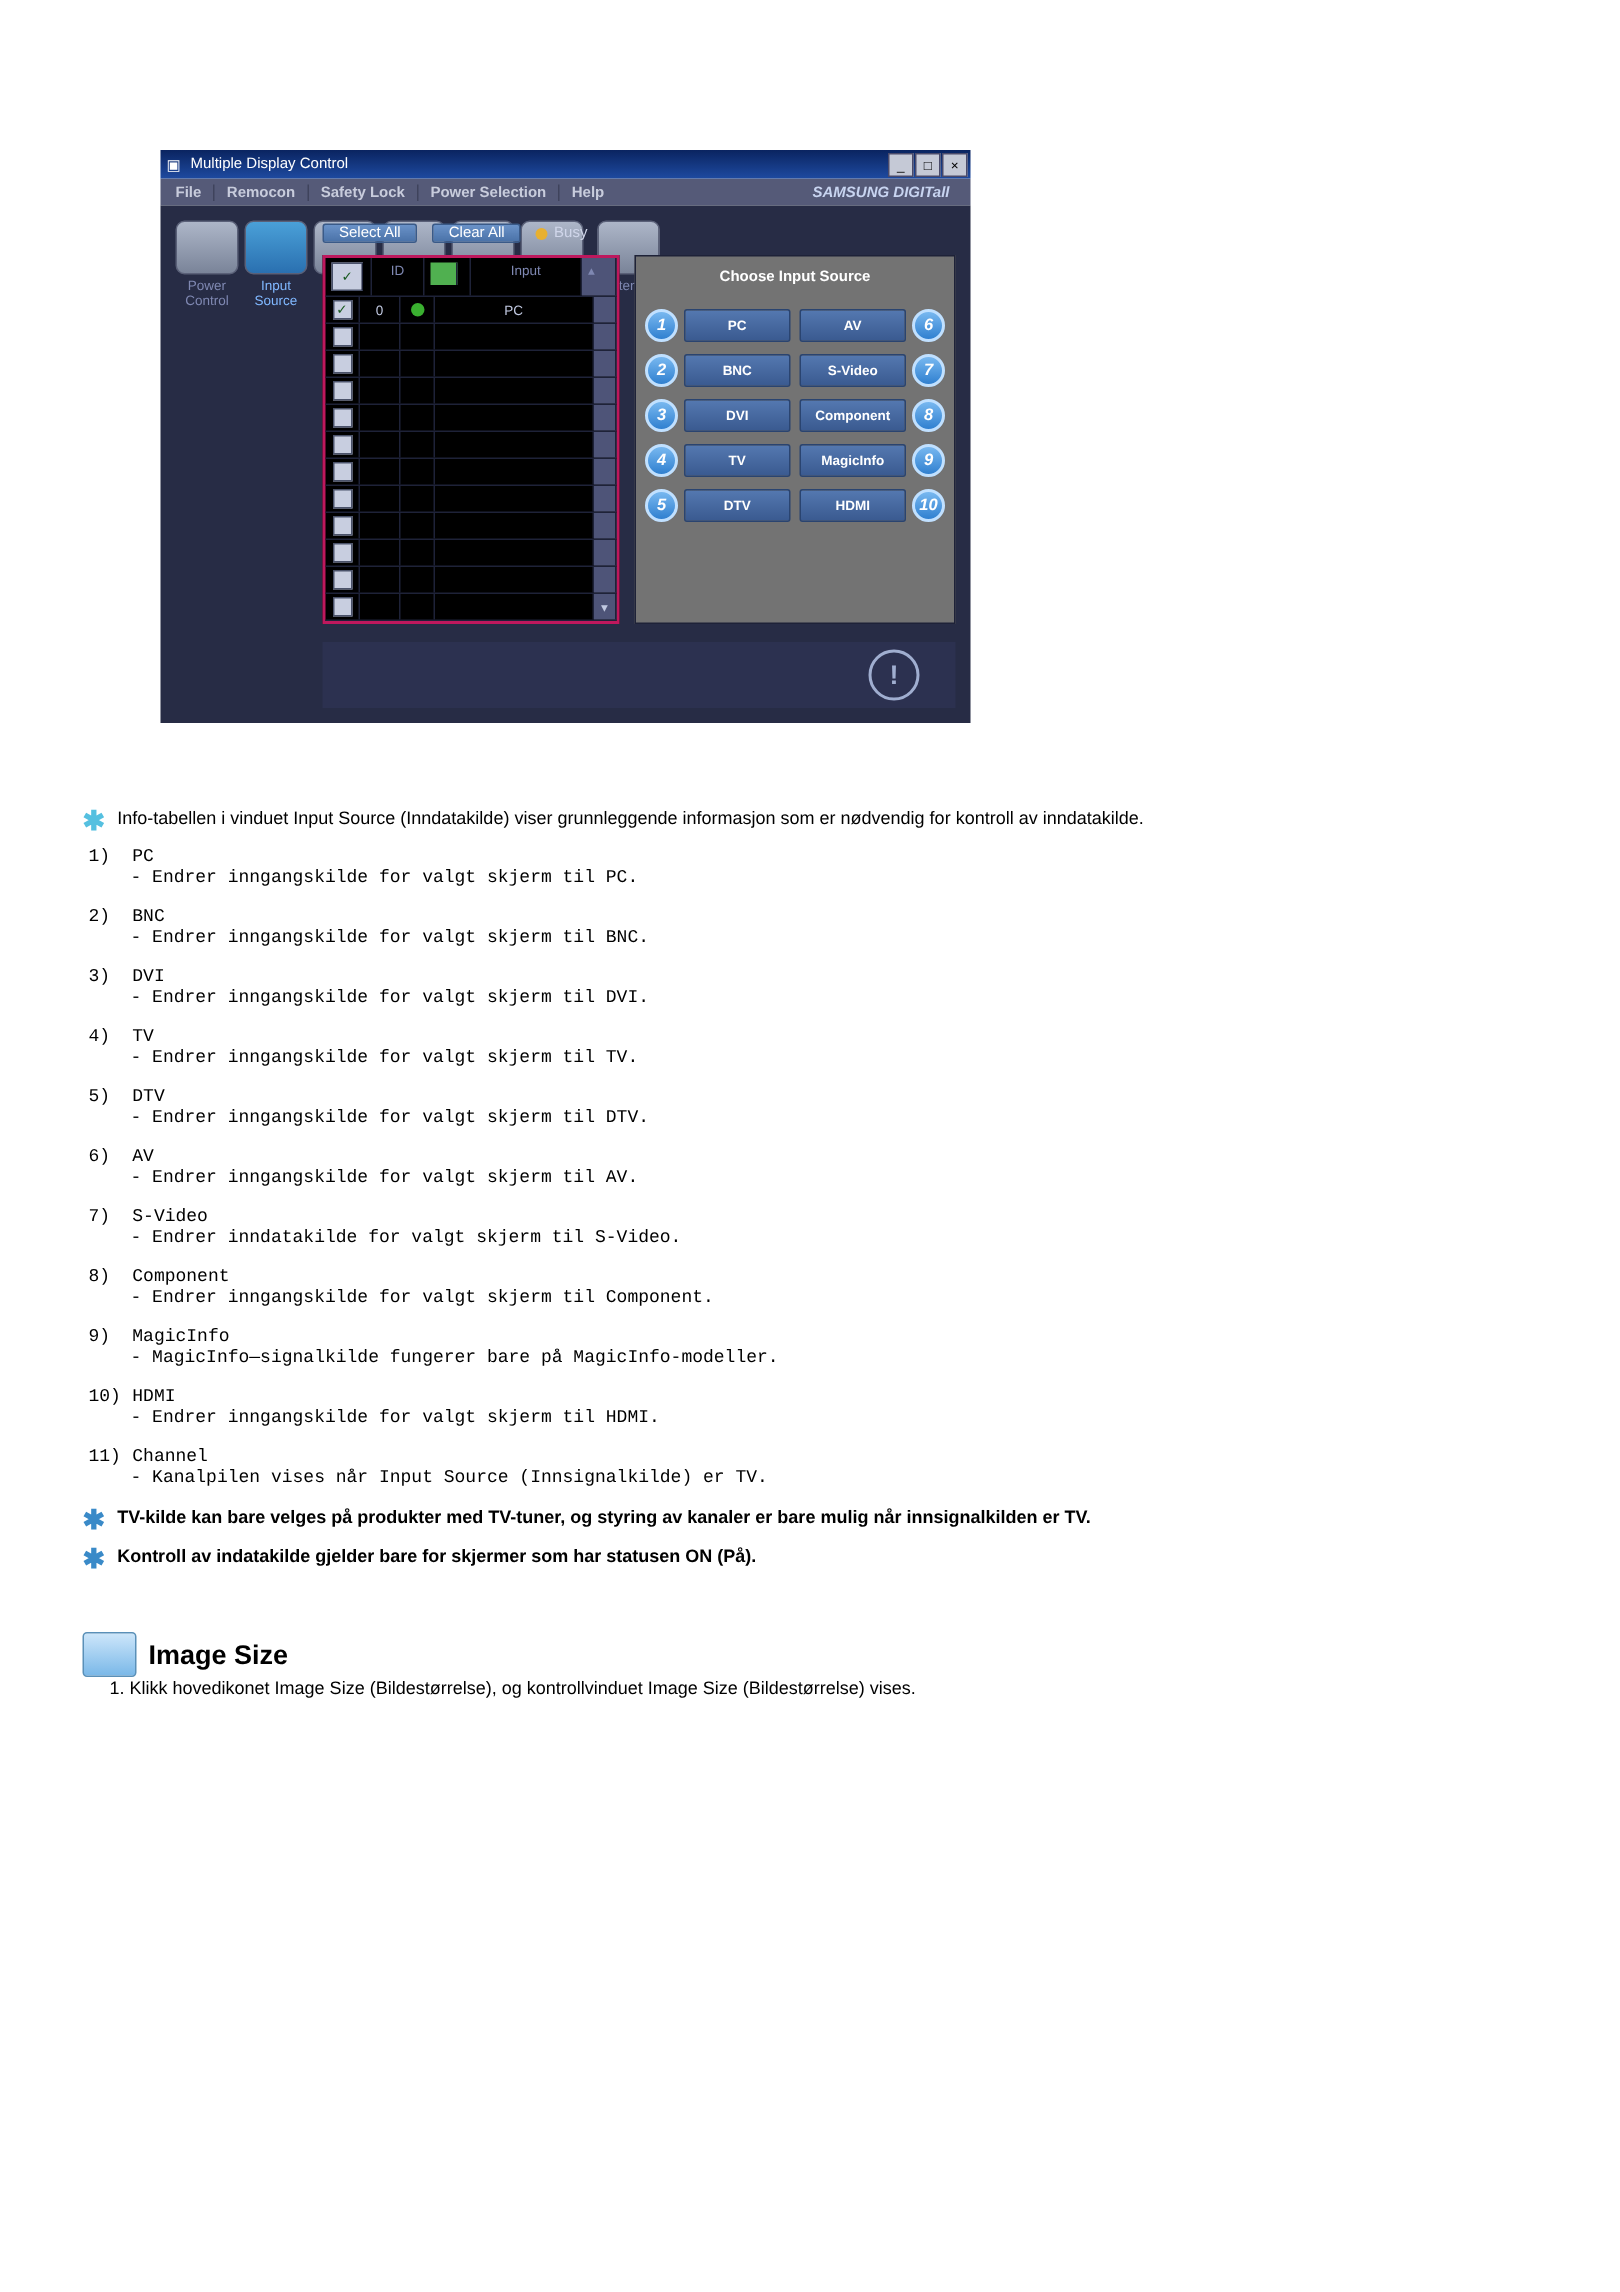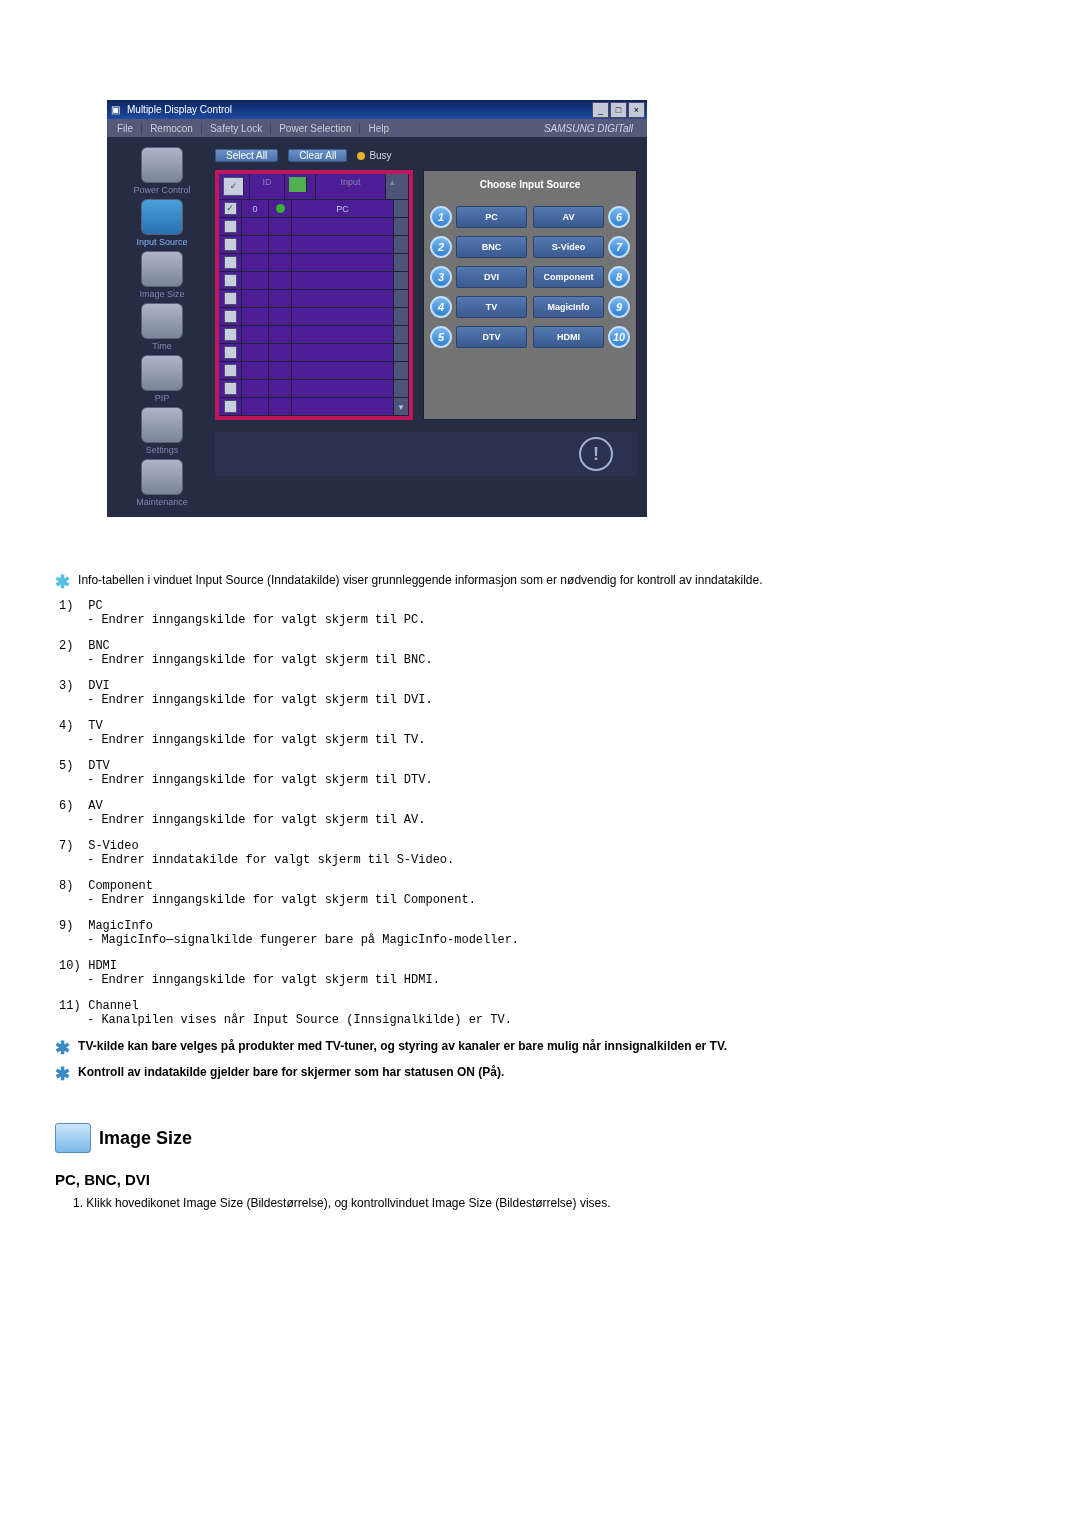--- a/index.html
+++ b/index.html
@@ -4,39 +4,39 @@
 <style>
 body { margin:0; background:#fff; font-family:Verdana,Arial,sans-serif; font-size:12px; color:#000; }
 .page { width:1080px; min-height:1528px; margin:0 auto; padding:100px 55px 40px 55px; box-sizing:border-box; }
 
 
 .app-wrap { width:540px; margin-left:52px; }
 .titlebar { height:19px; background:linear-gradient(#0a2460,#1e4aa0); color:#fff; font-size:10px; display:flex; align-items:center; padding:0 4px; position:relative; }
 .titlebar .icon { width:12px; height:12px; margin-right:4px; display:flex; align-items:center; }
 .titlebar .ctrls { position:absolute; right:2px; top:2px; display:flex; gap:1px; }
 .titlebar .ctrls div { width:15px; height:14px; background:#c5c9d6; border:1px solid #4a4a6a; font-size:9px; display:flex; align-items:center; justify-content:center; color:#000; }
-.menubar { height:18px; background:#555a78; color:#c8ccdc; font-size:10px; display:flex; align-items:center; padding-left:6px; }
+.menubar { height:18px; background:#555a78; color:#c8ccdc; font-size:10px; display:flex; align-items:center; padding-left:6px;font-weight:bold; }
 .menubar span { padding:0 8px 0 4px; border-right:1px solid #3f435c; margin-right:4px; }
 .menubar .brand { margin-left:auto; margin-right:6px; font-style:italic; color:#c8d4f0; border:none; }
 
 .app-body { background:#272c45; padding:10px; display:flex; gap:8px; }
-.sidebar { width:90px; display:flex; flex-direction:column; gap:4px; }
+.sidebar { width:90px; display:flex; flex-direction:row; gap:4px; }
 .side-item { text-align:center; color:#7f88b2; font-size:9px; }
 .side-item.active { color:#80b8ff; }
 .side-ico { width:40px; height:34px; margin:0 auto 2px; background:linear-gradient(#adb6c8,#7a8499); border-radius:6px; border:1px solid #5a6078; }
 .side-item.active .side-ico { background:linear-gradient(#4aa0d8,#2a70b0); }
 
 .main { flex:1; display:flex; flex-direction:column; gap:6px; }
 .toolbar { display:flex; align-items:center; gap:10px; padding:2px 0; }
 .tb-btn { background:linear-gradient(#6a92c8,#4a72a8); color:#fff; font-size:10px; padding:0 10px; border:1px solid #3a5a88; border-radius:2px; }
 .busy { display:flex; align-items:center; color:#d0d6ea; font-size:10px; gap:4px; }
 .busy-dot { width:8px; height:8px; border-radius:50%; background:#e8b030; }
 
 .content-row { display:flex; gap:10px; }
-.grid { flex:1; background:#4c1d95; border:4px solid #be185d; }
+.grid { flex:1; background:#000000; border:2px solid #be185d; }
 .grid-head { display:flex; font-size:9px; color:#7f88b2; border-bottom:1px solid #1e2238; }
 .grid-head div { padding:3px 4px; border-right:1px solid #1e2238; }
 .col-chk { width:22px; text-align:center; }
 .col-id { width:26px; text-align:center; }
 .col-st { width:22px; text-align:center; }
 .col-input { flex:1; text-align:center; }
 .col-scroll { width:14px; background:#4e5478; }
 .grid-row { display:flex; font-size:9px; color:#c0c8e0; border-bottom:1px solid #1e2238; height:17px; align-items:center; }
 .grid-row > div { border-right:1px solid #1e2238; height:100%; display:flex; align-items:center; justify-content:center; }
 .chkbox { width:11px; height:11px; background:#c8cee0; border:1px solid #4a526a; }
@@ -341,17 +341,16 @@
     </div>
     <div class="bold-note">
       <span class="star">✱</span>
       <span>Kontroll av indatakilde gjelder bare for skjermer som har statusen ON (På).</span>
     </div>
 
     <div class="sec-head">
       <div class="sec-ico"></div>
       <h2>Image Size</h2>
     </div>
-    <div class="sub-h">PC, BNC, DVI</div>
     <div class="sub-list">1.  Klikk hovedikonet Image Size (Bildestørrelse), og kontrollvinduet Image Size (Bildestørrelse) vises.</div>
   </div>
 
 </div>
 
 </body></html>

